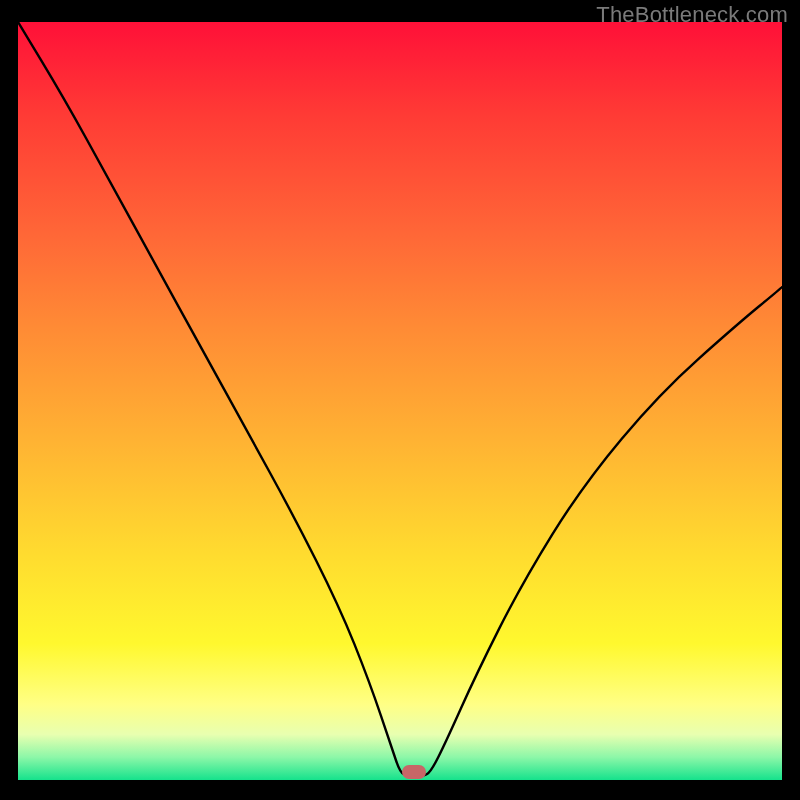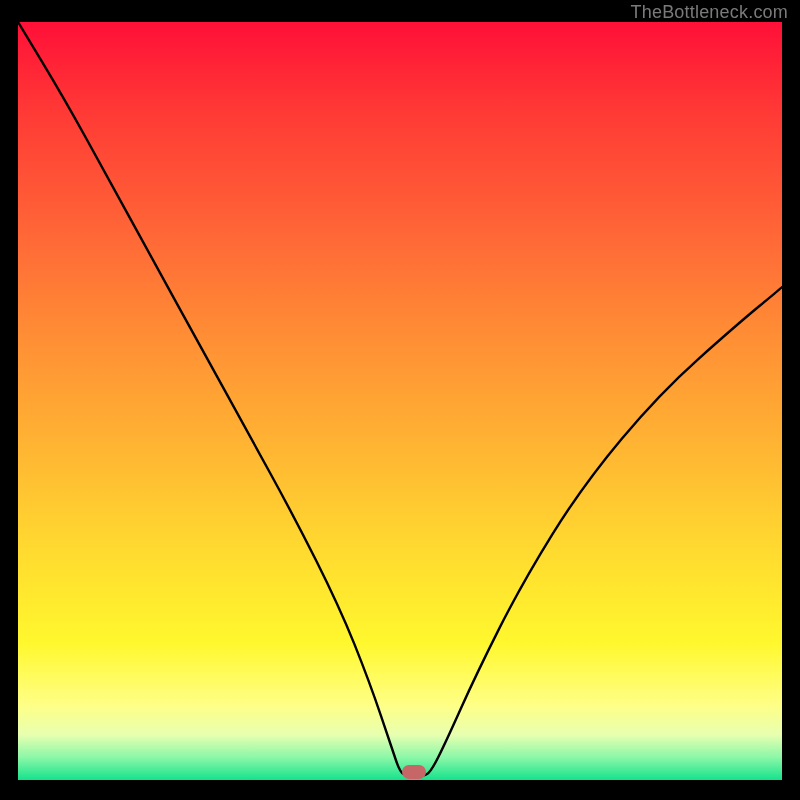--- a/index.html
+++ b/index.html
@@ -15,21 +15,21 @@
     position: relative;
     width: 800px;
     height: 800px;
     background: #000;
   }
   .watermark {
     position: absolute;
     top: 2px;
     right: 12px;
     color: #7a7a7a;
-    font-size: 18px;
+    font-size: 22px;
     font-weight: 500;
     letter-spacing: 0.2px;
     z-index: 10;
   }
   .plot {
     position: absolute;
     left: 18px;
     top: 22px;
     width: 764px;
     height: 758px;

